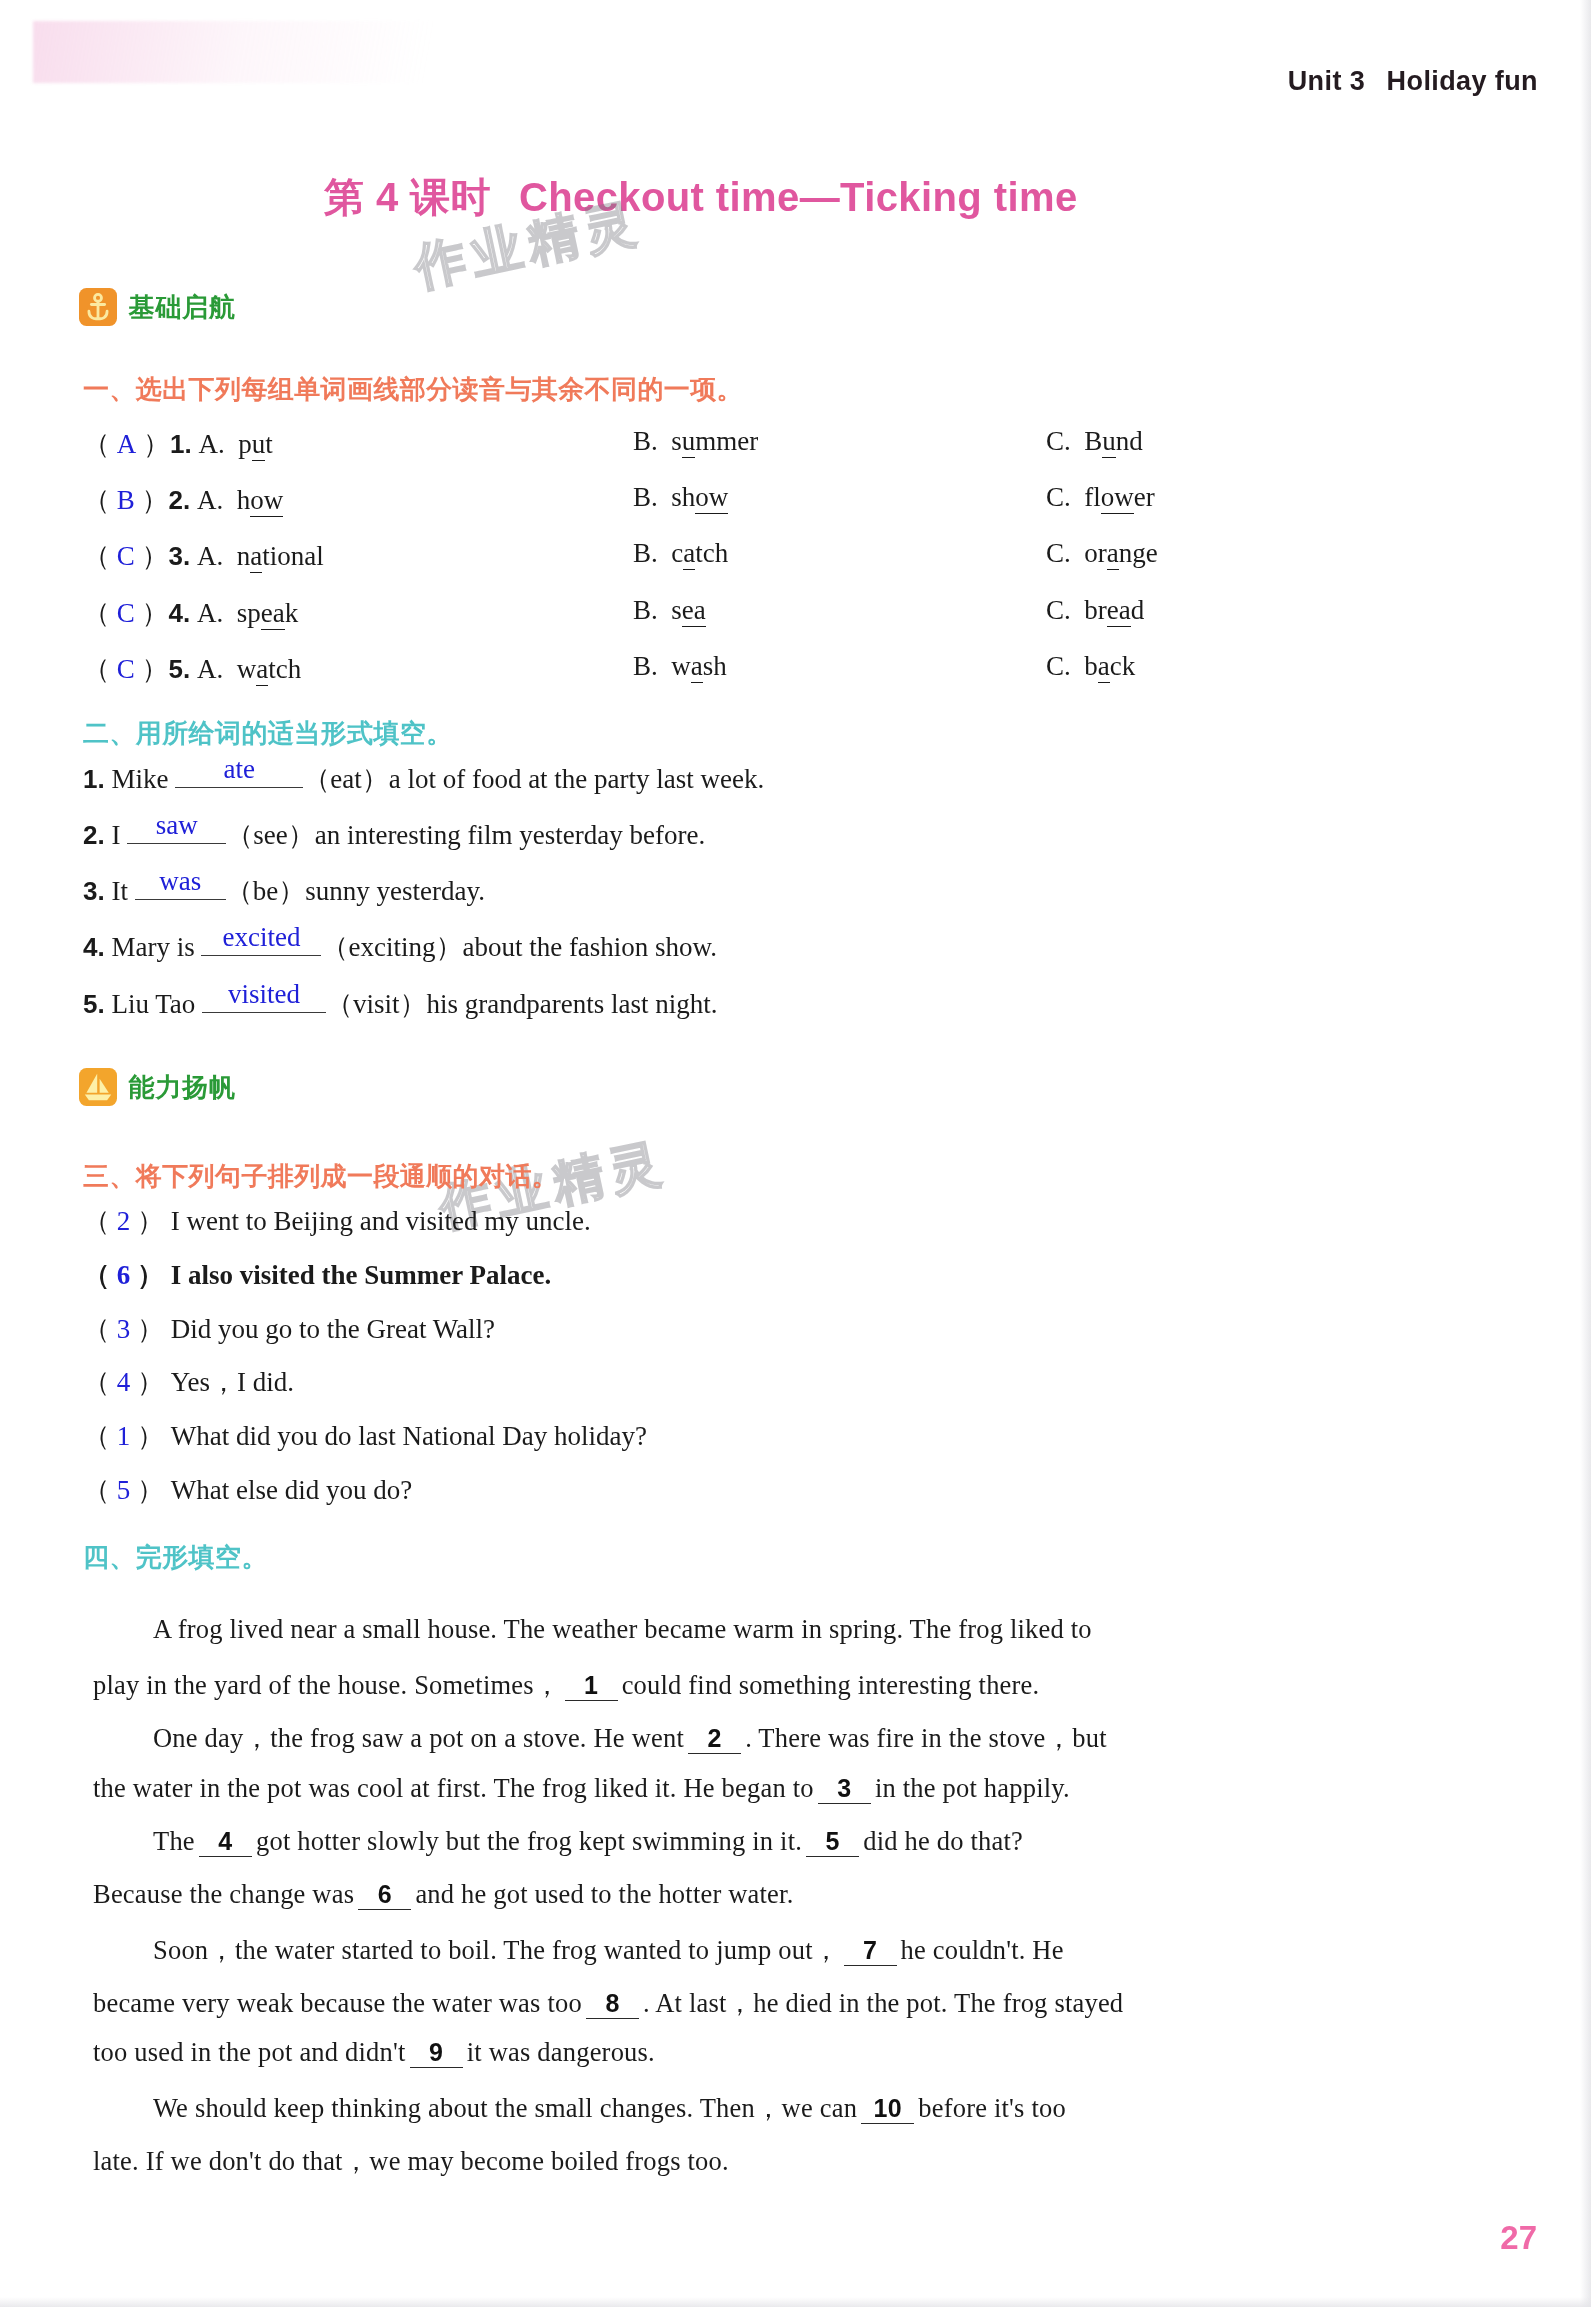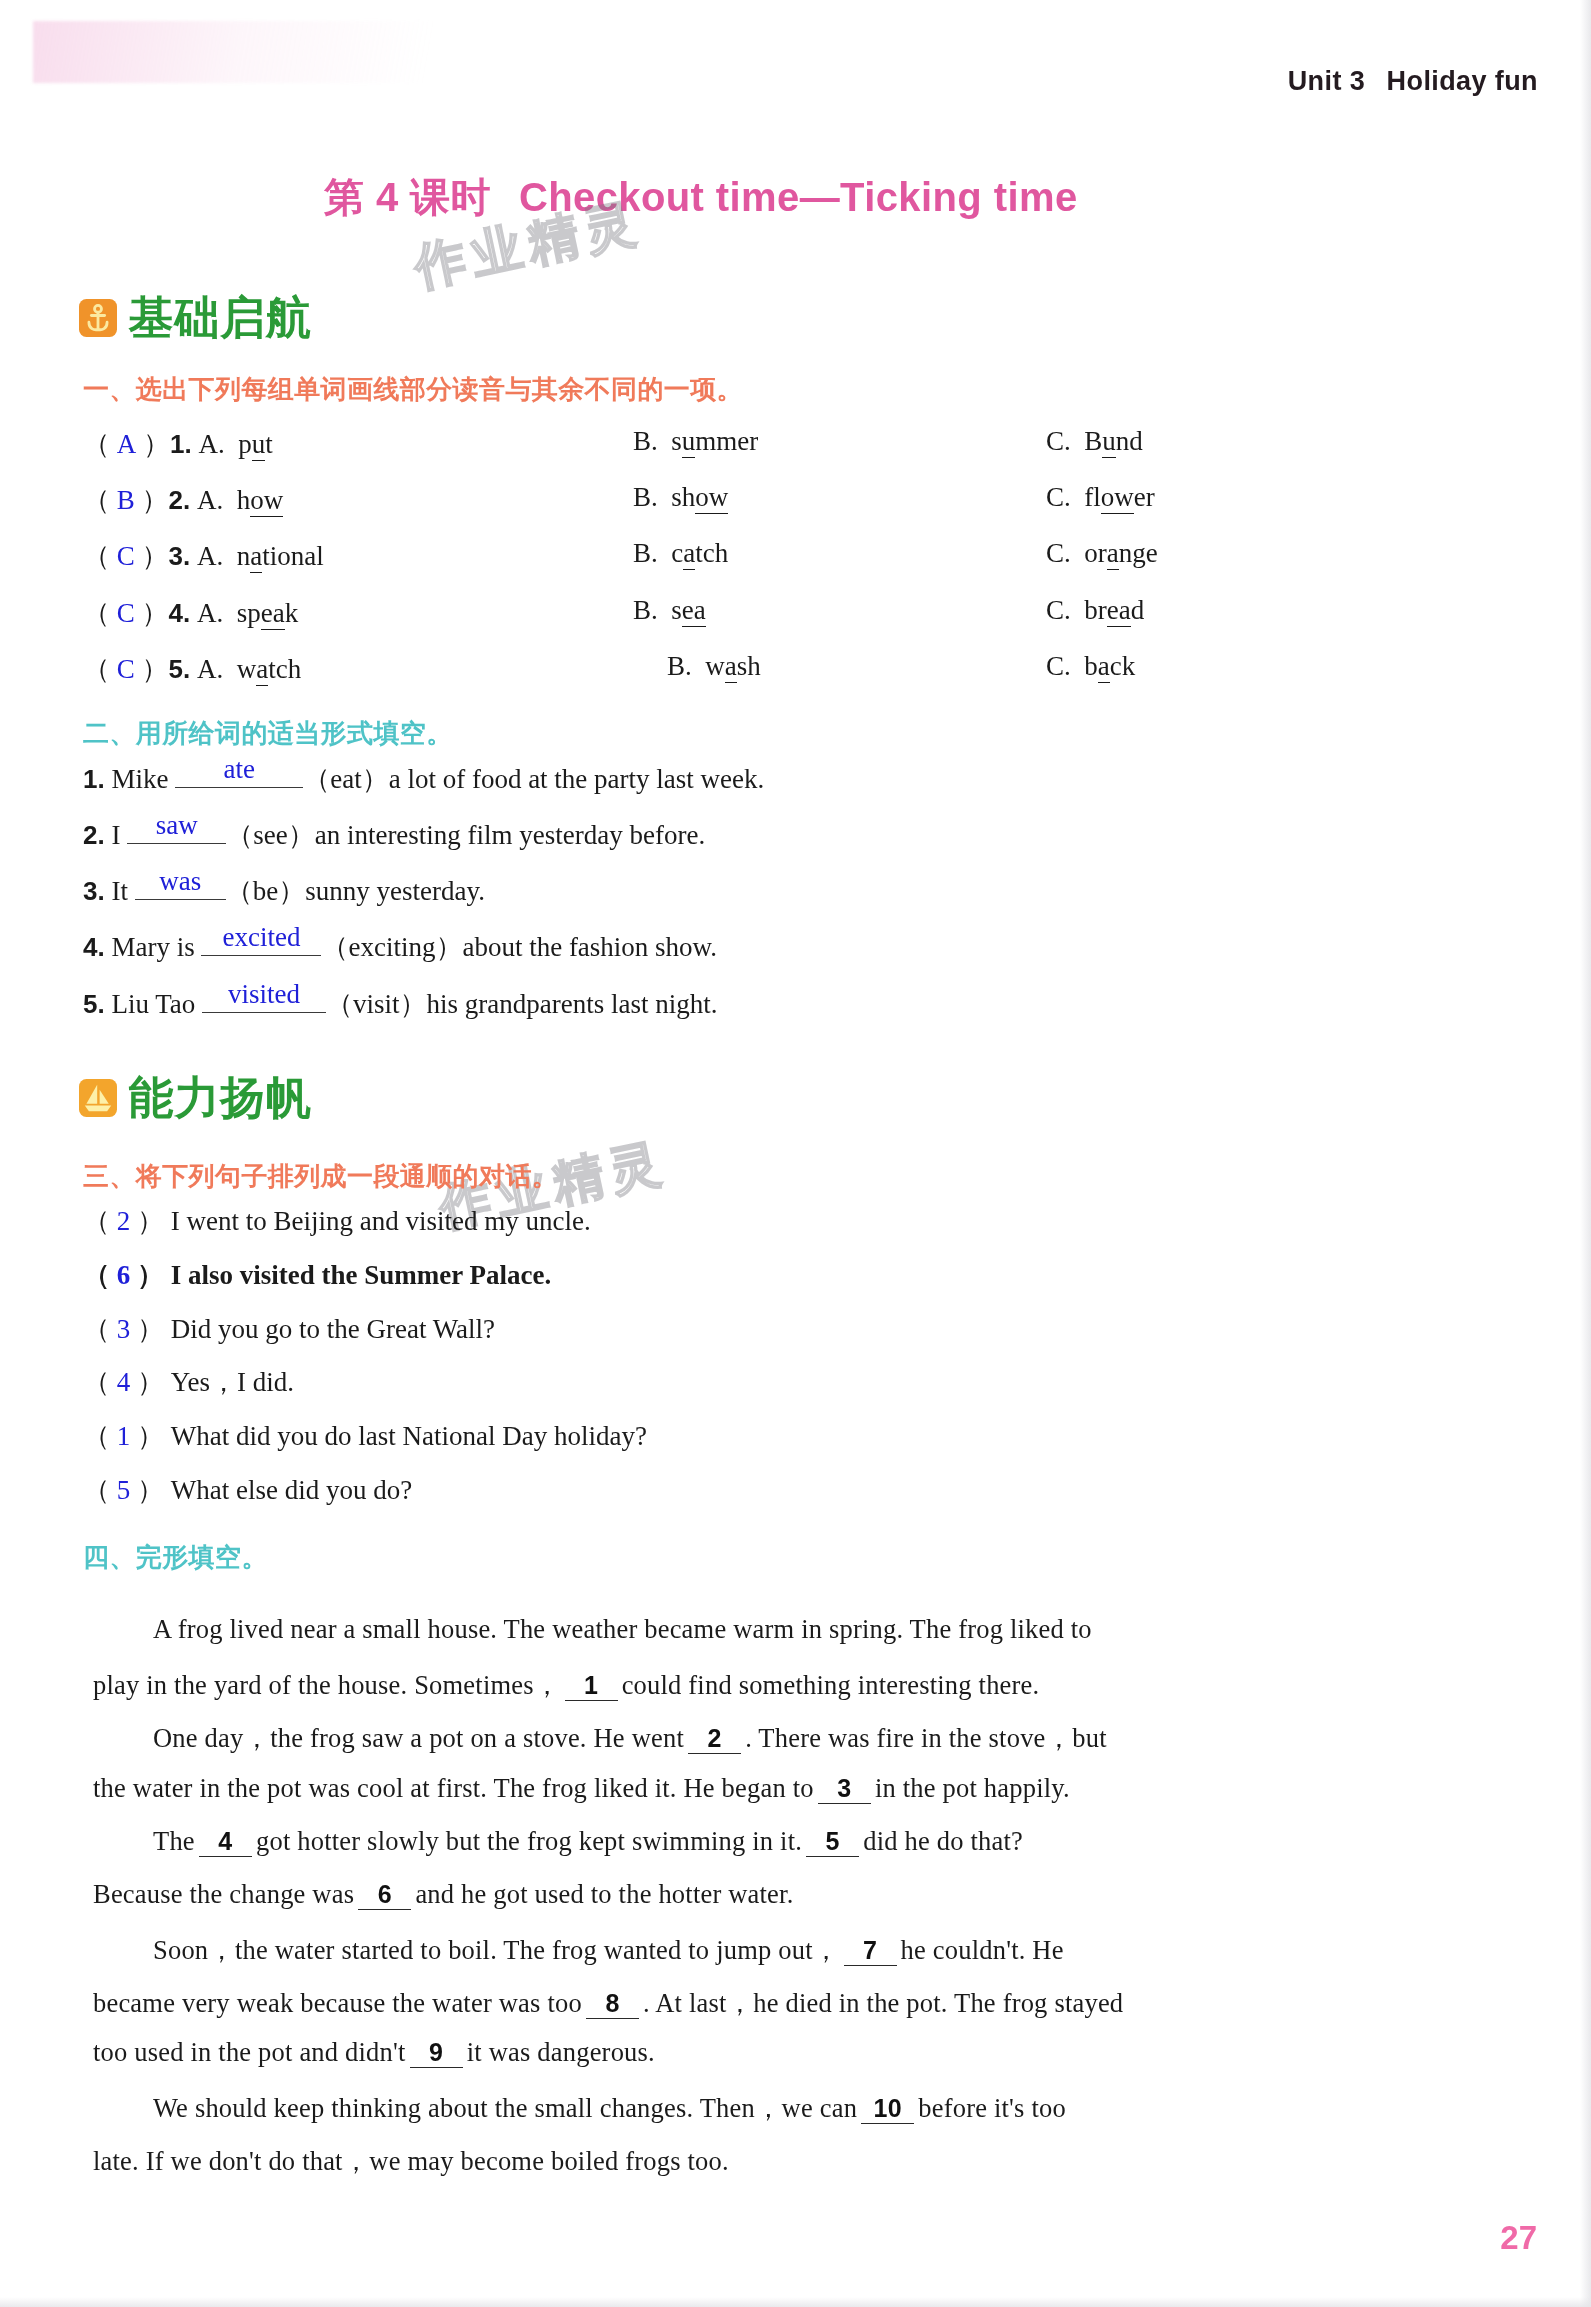--- a/index.html
+++ b/index.html
@@ -86,21 +86,21 @@
     gap: 11.6px;
   }
   .banner .icon-box {
     width: 38px; height: 38px;
     border-radius: 7.4px;
     display: block;
   }
   .banner .btext {
     font-family: "Liberation Sans", sans-serif;
     font-weight: bold;
-    font-size: 45px;
+    font-size: 26px;
     color: #2a9a37;
     letter-spacing: 0.8px;
   }
 
   
   .ex-head {
     position: absolute;
     font-family: "Liberation Sans", sans-serif;
     font-weight: bold;
     font-size: 26px;
@@ -230,21 +230,21 @@
       <div class="row" style="left: 83px; top: 482px;"><span class="paren">（</span><span class="ans-blue">&nbsp;B&nbsp;</span><span class="paren">）</span><span class="num-b">2.</span>&nbsp;<span>A.</span>&nbsp;&nbsp;<span>h<span class="ul">ow</span></span></div>
       <div class="row" style="left: 633px; top: 482px;"><span>B.</span>&nbsp;&nbsp;<span>sh<span class="ul">ow</span></span></div>
       <div class="row" style="left: 1046px; top: 482px;"><span>C.</span>&nbsp;&nbsp;<span>fl<span class="ul">ow</span>er</span></div>
       <div class="row" style="left: 83px; top: 538px;"><span class="paren">（</span><span class="ans-blue">&nbsp;C&nbsp;</span><span class="paren">）</span><span class="num-b">3.</span>&nbsp;<span>A.</span>&nbsp;&nbsp;<span>n<span class="ul">a</span>tional</span></div>
       <div class="row" style="left: 633px; top: 538px;"><span>B.</span>&nbsp;&nbsp;<span>c<span class="ul">a</span>tch</span></div>
       <div class="row" style="left: 1046px; top: 538px;"><span>C.</span>&nbsp;&nbsp;<span>or<span class="ul">a</span>nge</span></div>
       <div class="row" style="left: 83px; top: 595px;"><span class="paren">（</span><span class="ans-blue">&nbsp;C&nbsp;</span><span class="paren">）</span><span class="num-b">4.</span>&nbsp;<span>A.</span>&nbsp;&nbsp;<span>sp<span class="ul">ea</span>k</span></div>
       <div class="row" style="left: 633px; top: 595px;"><span>B.</span>&nbsp;&nbsp;<span>s<span class="ul">ea</span></span></div>
       <div class="row" style="left: 1046px; top: 595px;"><span>C.</span>&nbsp;&nbsp;<span>br<span class="ul">ea</span>d</span></div>
       <div class="row" style="left: 83px; top: 651px;"><span class="paren">（</span><span class="ans-blue">&nbsp;C&nbsp;</span><span class="paren">）</span><span class="num-b">5.</span>&nbsp;<span>A.</span>&nbsp;&nbsp;<span>w<span class="ul">a</span>tch</span></div>
-      <div class="row" style="left: 667px; top: 651px;"><span>B.</span>&nbsp;&nbsp;<span>w<span class="ul">a</span>sh</span></div>
+      <div class="row" style="left: 633px; top: 651px;"><span>B.</span>&nbsp;&nbsp;<span>w<span class="ul">a</span>sh</span></div>
       <div class="row" style="left: 1046px; top: 651px;"><span>C.</span>&nbsp;&nbsp;<span>b<span class="ul">a</span>ck</span></div>
     </div>
 
   <div class="ex-head ex-teal" style="left:83px; top:716px;">二、用所给词的适当形式填空。</div>
 
   <div id="ex2">
       <div class="row" style="left: 83px; top: 761px;"><span class="num-b">1.</span>&nbsp;<span>Mike</span>&nbsp;<span class="blank" style="width:128px"><span class="hand">ate</span></span><span>（eat）a lot of food at the party last week.</span></div>
       <div class="row" style="left: 83px; top: 817px;"><span class="num-b">2.</span>&nbsp;<span>I</span>&nbsp;<span class="blank" style="width:99px"><span class="hand">saw</span></span><span>（see）an interesting film yesterday before.</span></div>
       <div class="row" style="left: 83px; top: 873px;"><span class="num-b">3.</span>&nbsp;<span>It</span>&nbsp;<span class="blank" style="width:91px"><span class="hand">was</span></span><span>（be）sunny yesterday.</span></div>
       <div class="row" style="left: 83px; top: 929px;"><span class="num-b">4.</span>&nbsp;<span>Mary is</span>&nbsp;<span class="blank" style="width:120px"><span class="hand">excited</span></span><span>（exciting）about the fashion show.</span></div>

